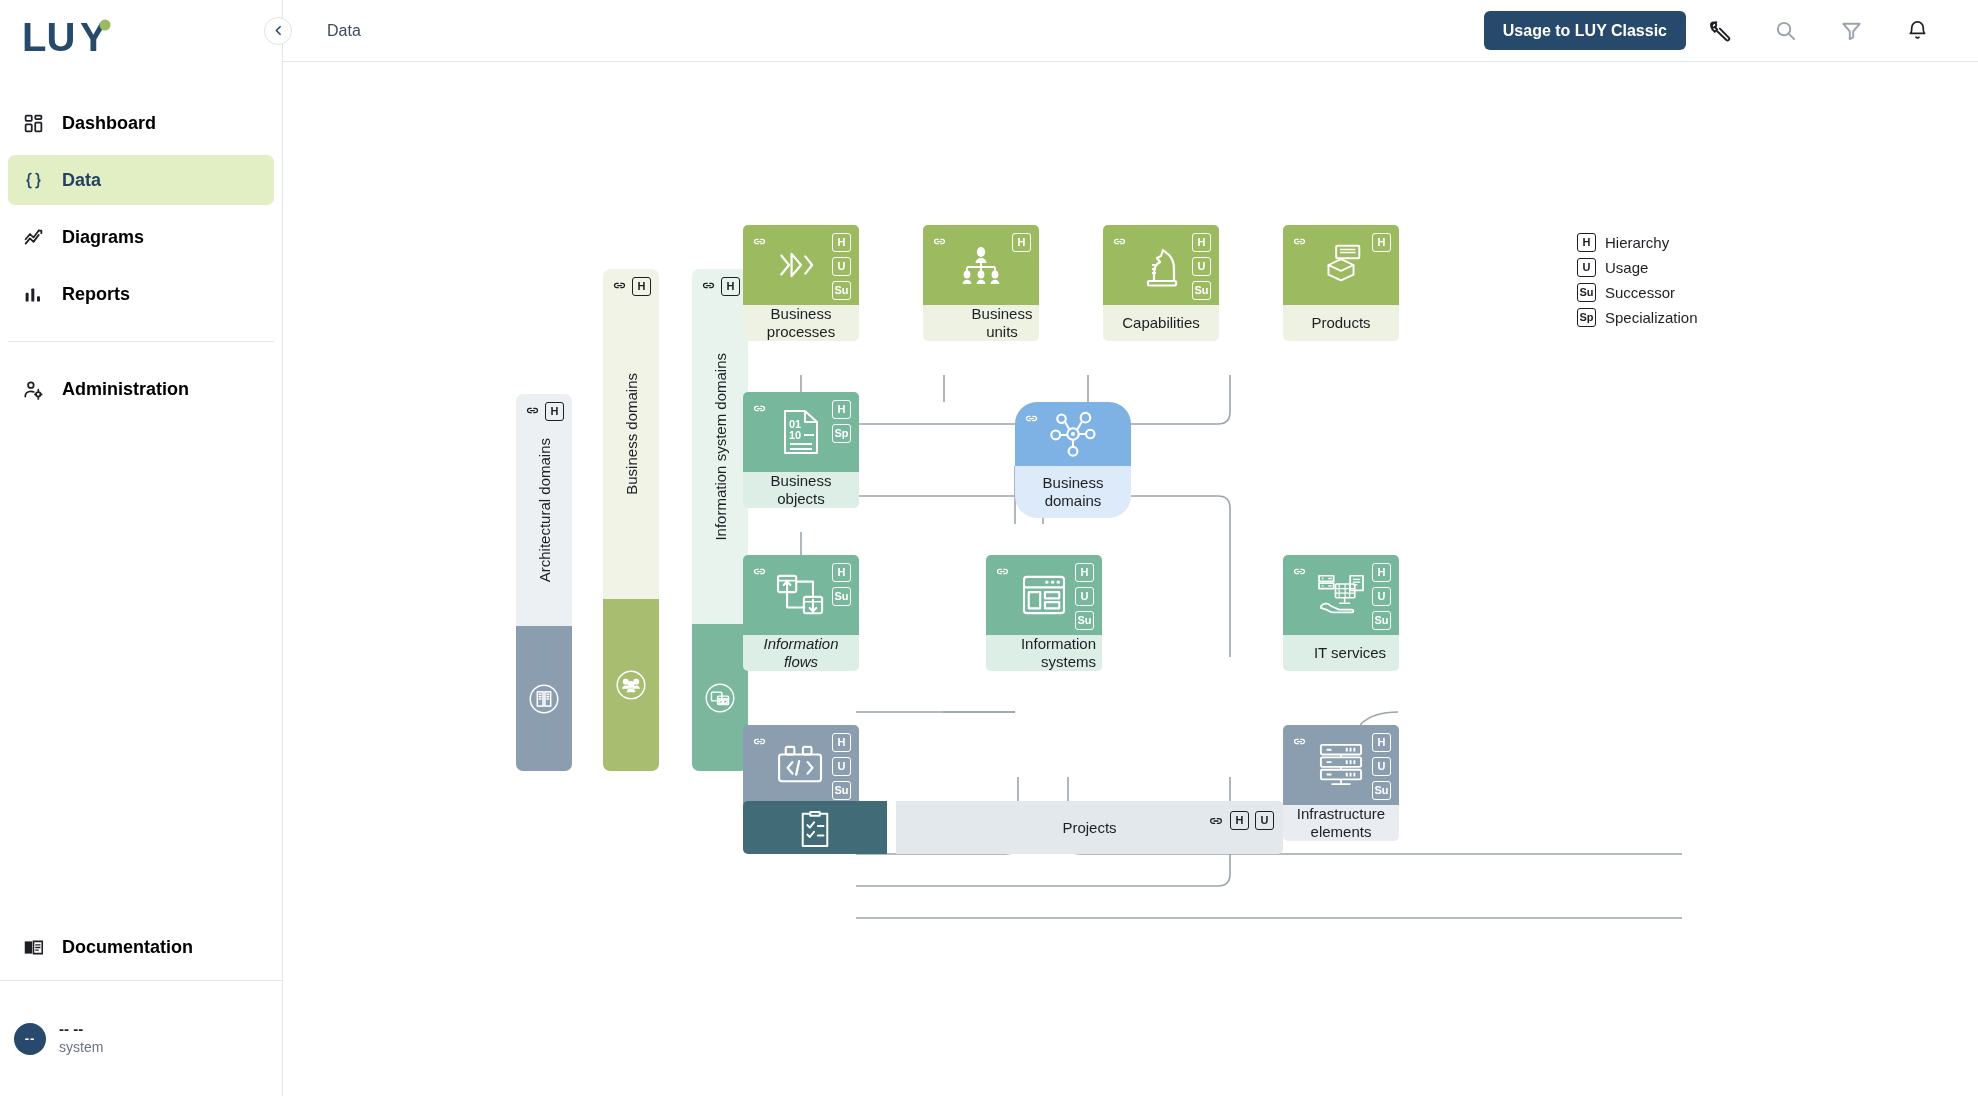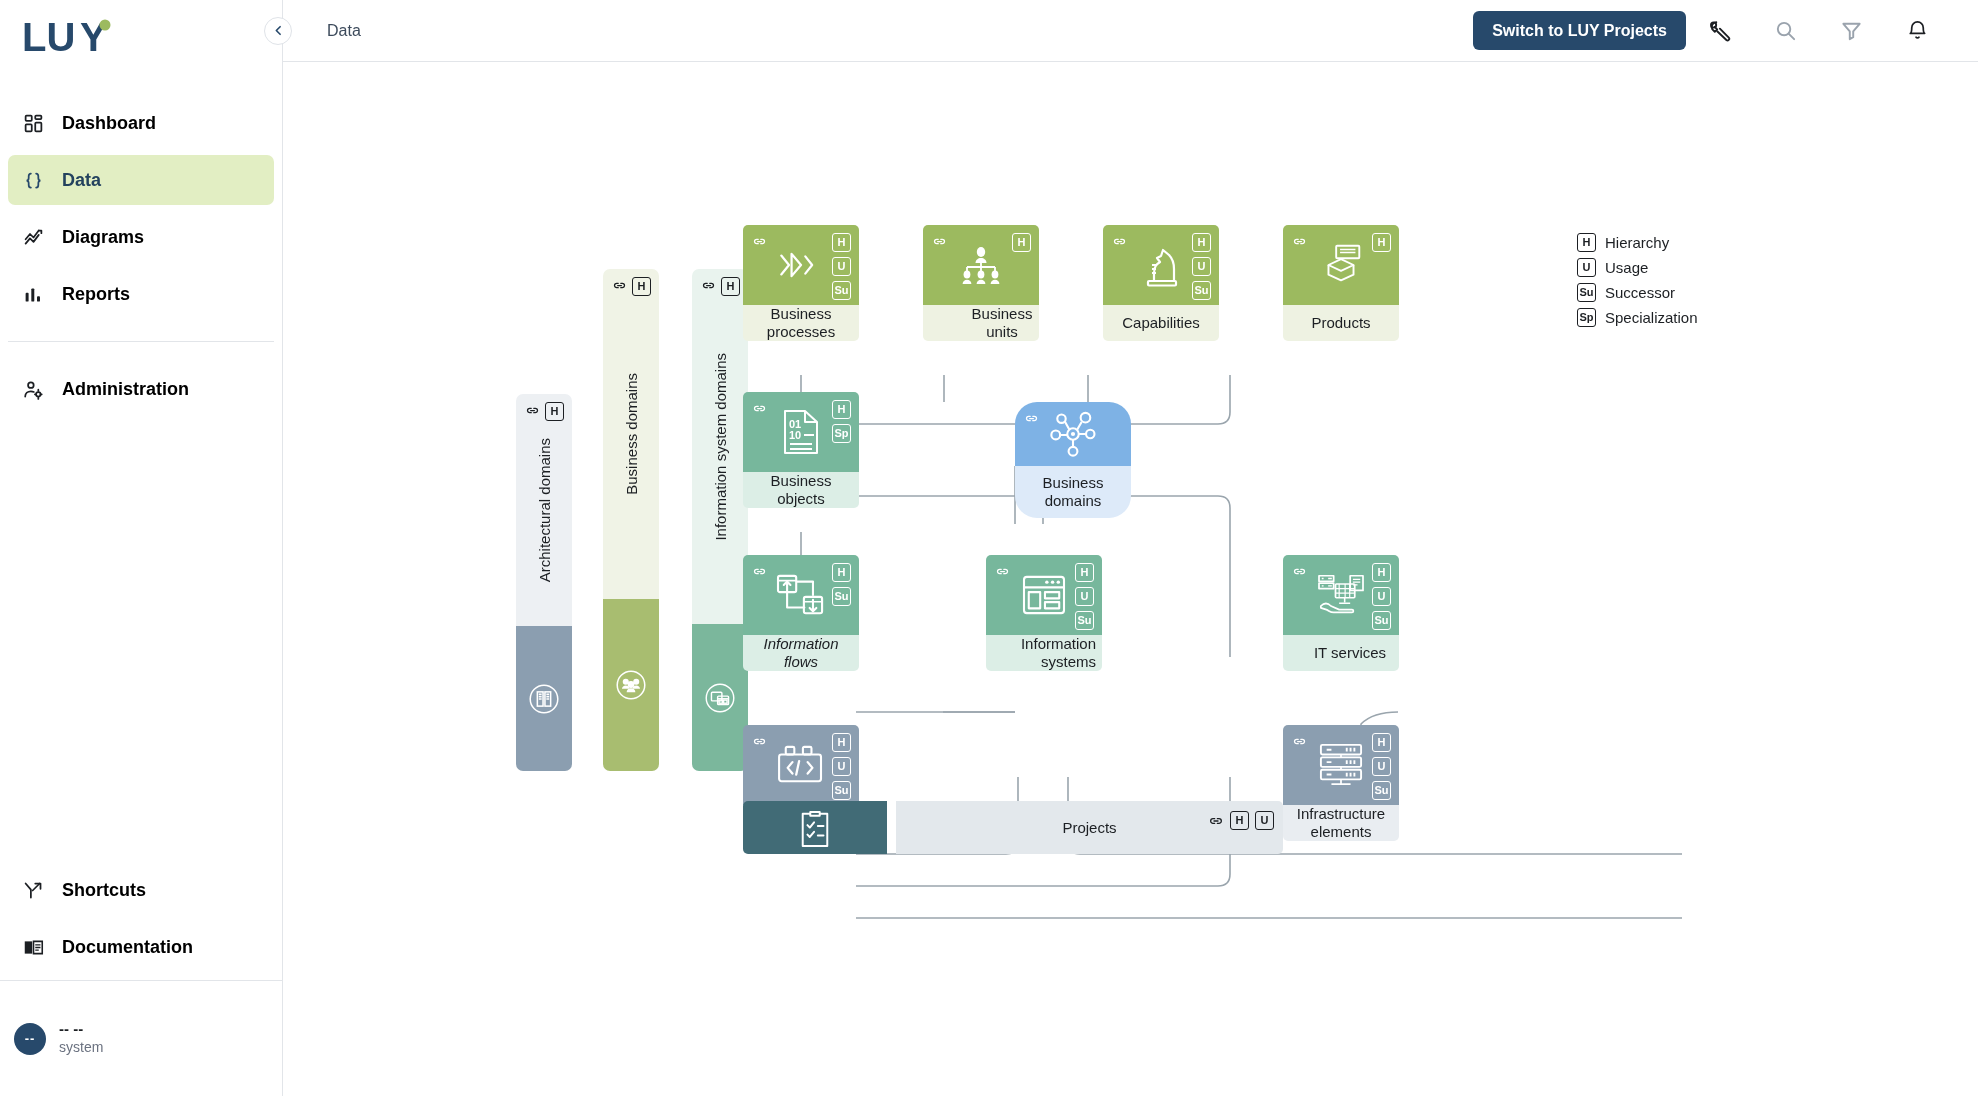--- a/index.html
+++ b/index.html
@@ -203,30 +203,20 @@
               <path d="M17.5 13.6v-1.4M17.5 22.8v-1.4M21.4 17.5h-1.4M15 17.5h-1.4"></path>
           </svg>
         </span>
         <span>Administration</span>
       </div>
     </nav>
 
     <div class="bottom-nav">
       <div class="nav-item">
         <span class="nav-icon">
-          <svg width="21" height="21" viewBox="0 0 24 24" fill="none" stroke="#1c1f23" stroke-width="2" stroke-linecap="round" stroke-linejoin="round">
-            <path d="M3 4l6 7v9"></path>
-              <path d="M11 12l8-8"></path>
-              <path d="M14 4h6v6"></path>
-          </svg>
-        </span>
-        <span>Shortcuts</span>
-      </div>
-      <div class="nav-item">
-        <span class="nav-icon">
           <svg width="21" height="21" viewBox="0 0 24 24" fill="#1c1f23">
             <path d="M2 5h8.5v14H2z"></path>
               <path d="M12 5h10v14H12z" fill="none" stroke="#1c1f23" stroke-width="1.8"></path>
             <path d="M14 9h6M14 12h6M14 15h4" stroke="#1c1f23" stroke-width="1.5"></path>
           </svg>
         </span>
         <span>Documentation</span>
       </div>
     </div>
 
@@ -243,21 +233,21 @@
 
     <header class="topbar">
       <div class="collapse-btn">
         <svg width="13" height="13" viewBox="0 0 24 24" fill="none" stroke="#27496b" stroke-width="3" stroke-linecap="round" stroke-linejoin="round">
           <polyline points="15,5 8,12 15,19"></polyline>
         </svg>
       </div>
       <div class="breadcrumb">Data</div>
 
       <div class="topbar-right">
-        <button class="switch-btn">Switch to LUY Projects</button>
+        <button class="switch-btn">Usage to LUY Classic</button>
 
         <span class="topbar-icon">
           <svg width="24" height="24" viewBox="0 0 24 24" fill="none" stroke="#1c1f23" stroke-width="1.9" stroke-linecap="round" stroke-linejoin="round">
             <path d="M9.3 3.2a4.6 4.6 0 0 0-4 6.9l-.1.1 2.6 2.6 2.4-2.4L7.6 7.8"></path>
             <circle cx="6.6" cy="6" r="2.6"></circle>
             <path d="M10.2 12.2 19.4 21a1.7 1.7 0 0 0 2.4-2.4l-8.9-8.9"></path>
           </svg>
         </span>
         <span class="topbar-icon">
           <svg width="23" height="23" viewBox="0 0 24 24" fill="none" stroke="#9aa3ad" stroke-width="2" stroke-linecap="round">

